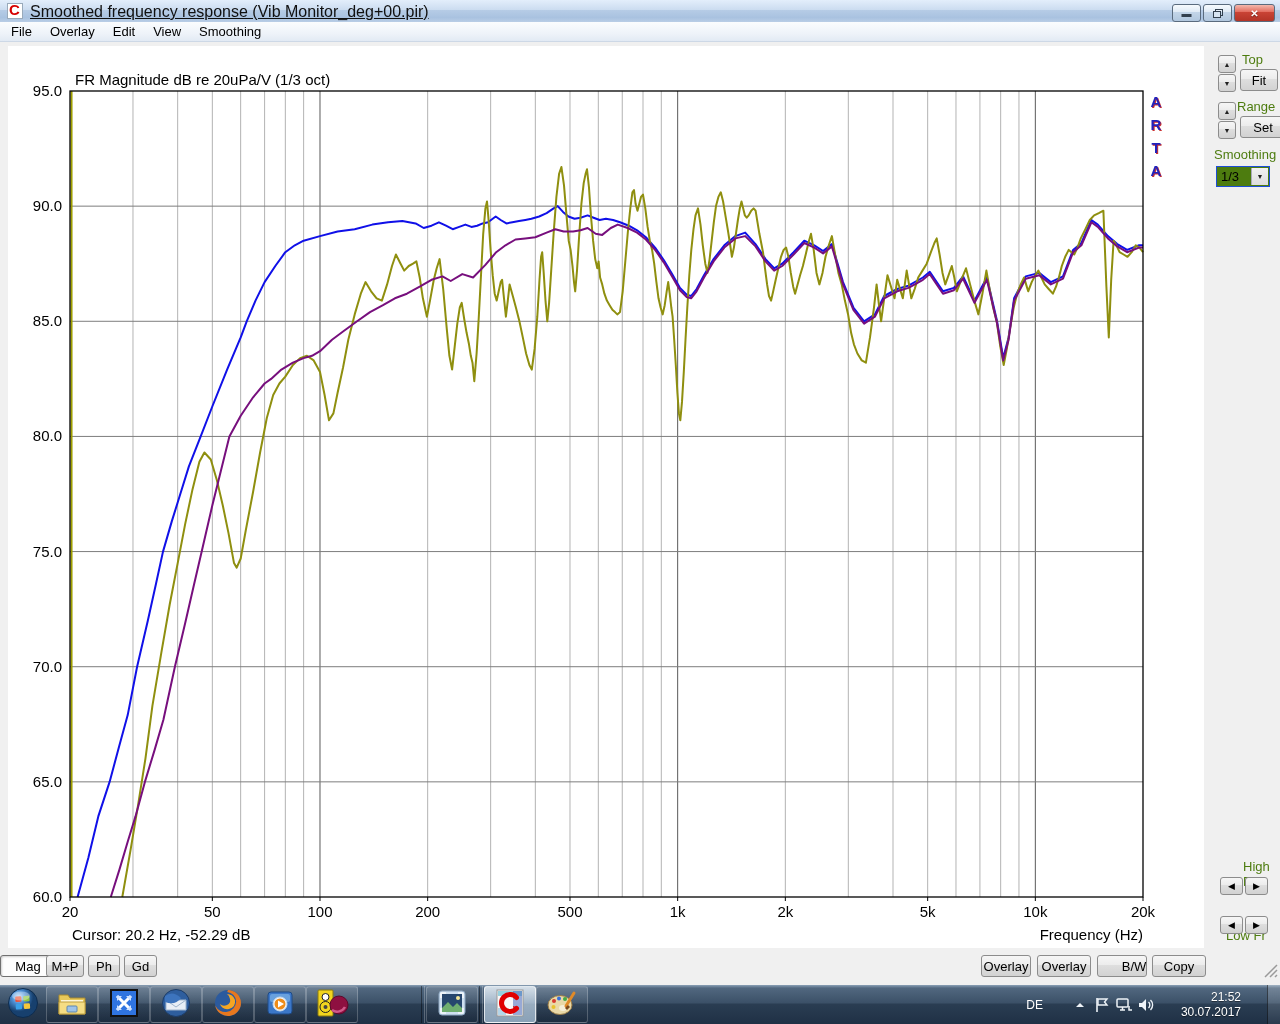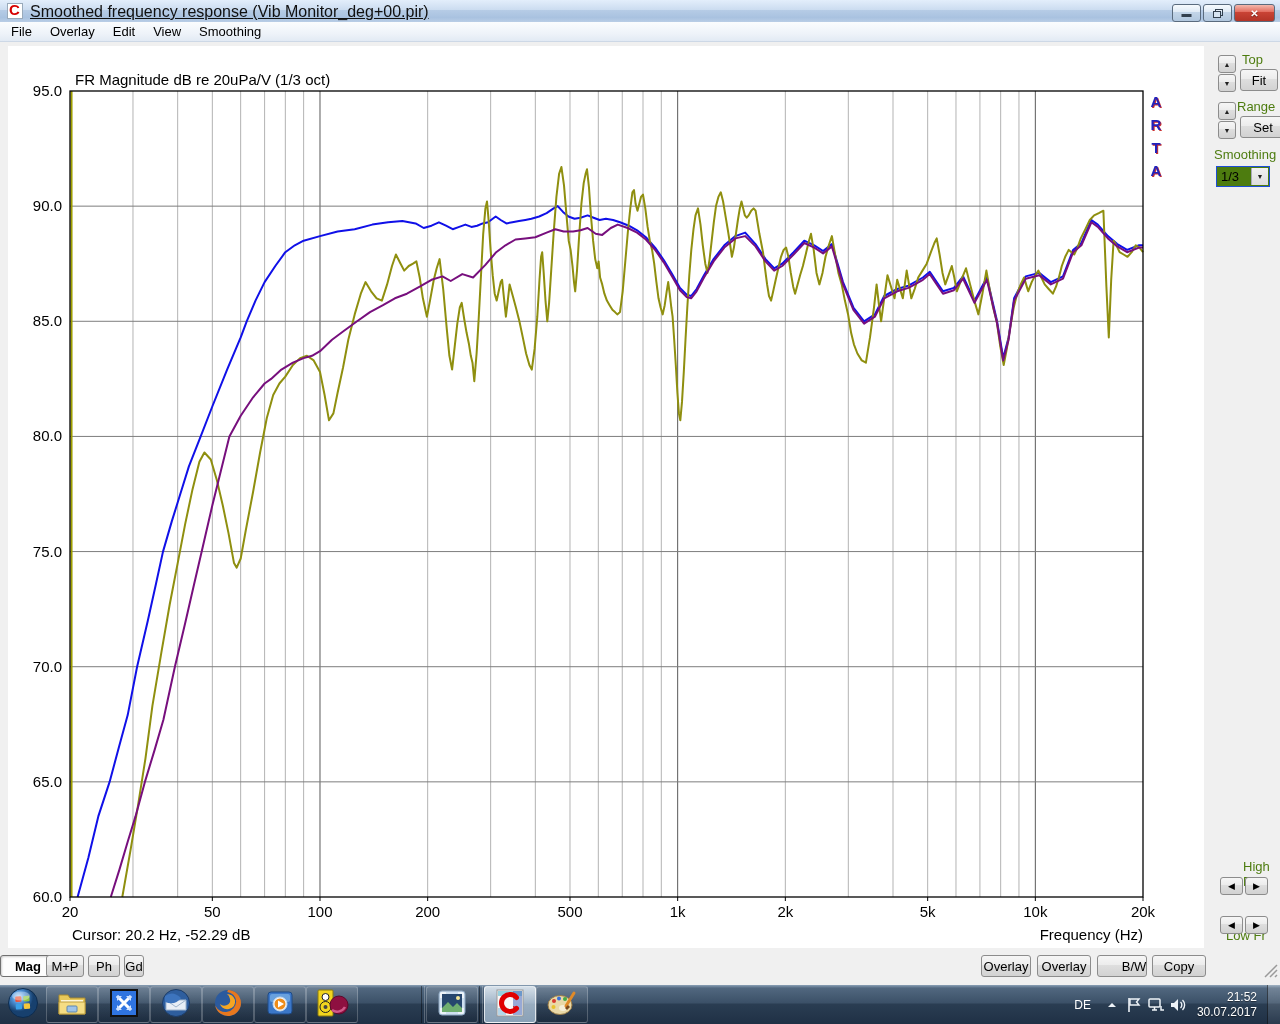--- a/index.html
+++ b/index.html
@@ -54,21 +54,21 @@
   .taskbar{position:absolute;left:0;top:985px;width:1280px;height:39px;
     background:linear-gradient(#8aa0b6 0%,#51677f 8%,#3c5168 45%,#2a3d52 50%,#1f3045 100%);display:flex;align-items:center;}
   .start-orb{width:46px;height:39px;display:flex;align-items:center;justify-content:center;}
   .task-btn{width:52px;height:37px;margin:1px 0;border-radius:3px;display:flex;align-items:center;justify-content:center;
     background:linear-gradient(rgba(255,255,255,.16),rgba(255,255,255,.04) 50%,rgba(0,0,0,.10));
     border:1px solid rgba(255,255,255,.22);box-sizing:border-box;}
   .task-btn.active{background:linear-gradient(rgba(235,243,250,.85),rgba(190,210,228,.75) 50%,rgba(165,190,212,.8));
     border:1px solid rgba(255,255,255,.7);}
   .task-sep{width:2px;height:37px;border-left:1px solid rgba(0,0,0,.4);border-right:1px solid rgba(255,255,255,.25);margin:0 1px;}
   .task-gap{width:62px;height:37px;}
-  .tray{margin-left:auto;display:flex;align-items:center;height:100%;}
+  .tray{margin-left:auto;display:flex;align-items:center;height:100%;gap:16px;}
   .tray-lang{color:#fff;font-size:12px;padding:0 10px;}
   .tray-ic{width:22px;height:100%;display:flex;align-items:center;justify-content:center;color:#eef3f8;}
   .tray-clock{color:#fff;font-size:12px;text-align:right;line-height:15px;padding:0 10px 0 8px;text-shadow:0 1px 1px rgba(0,0,0,.5);}
   .show-desktop{width:12px;height:100%;border-left:1px solid rgba(0,0,0,.5);
     background:linear-gradient(rgba(255,255,255,.2),rgba(255,255,255,.05));}
   svg text{font-family:"Liberation Sans",sans-serif;}
 </style>
 </head>
 <body>
 
@@ -207,24 +207,24 @@
 
     <div class="side-label" style="left:22px;top:882px;">Low Fr</div>
     <div class="btn arrow-btn" style="left:16px;top:870px;">◀</div>
     <div class="btn arrow-btn" style="left:41px;top:870px;">▶</div>
   </div>
 
   <div class="bottom-bar" id="bottom-bar">
     <svg class="resize-grip" width="16" height="16">
       <path d="M15,3 L3,15 M15,8 L8,15 M15,13 L13,15" stroke="#9a9a9a" stroke-width="1.5" fill="none"></path>
     </svg>
-  <div class="btn bb-btn active" style="left: 0; width: 56px; font-weight: bold;">Mag</div>
+  <div class="btn bb-btn active" style="left: 0; width: 56px;">Mag</div>
       <div class="btn bb-btn" style="left: 46px; width: 38px;">M+P</div>
       <div class="btn bb-btn" style="left: 88px; width: 32px;">Ph</div>
-      <div class="btn bb-btn" style="left: 124px; width: 20px;">Gd</div>
+      <div class="btn bb-btn" style="left: 124px; width: 33px;">Gd</div>
       <div class="btn bb-btn" style="left: 981px; width: 50px;">Overlay</div>
       <div class="btn bb-btn" style="left: 1037px; width: 54px;">Overlay</div>
       <div class="btn bb-btn" style="left: 1097px; width: 50px; padding-left: 24px;">B/W</div>
       <div class="btn bb-btn" style="left: 1152px; width: 54px;">Copy</div>
     </div>
 </div>
 
 <div class="taskbar" id="taskbar">
   <div class="start-orb" id="start-orb">
       <span><svg width="32" height="32" viewBox="0 0 32 32">

